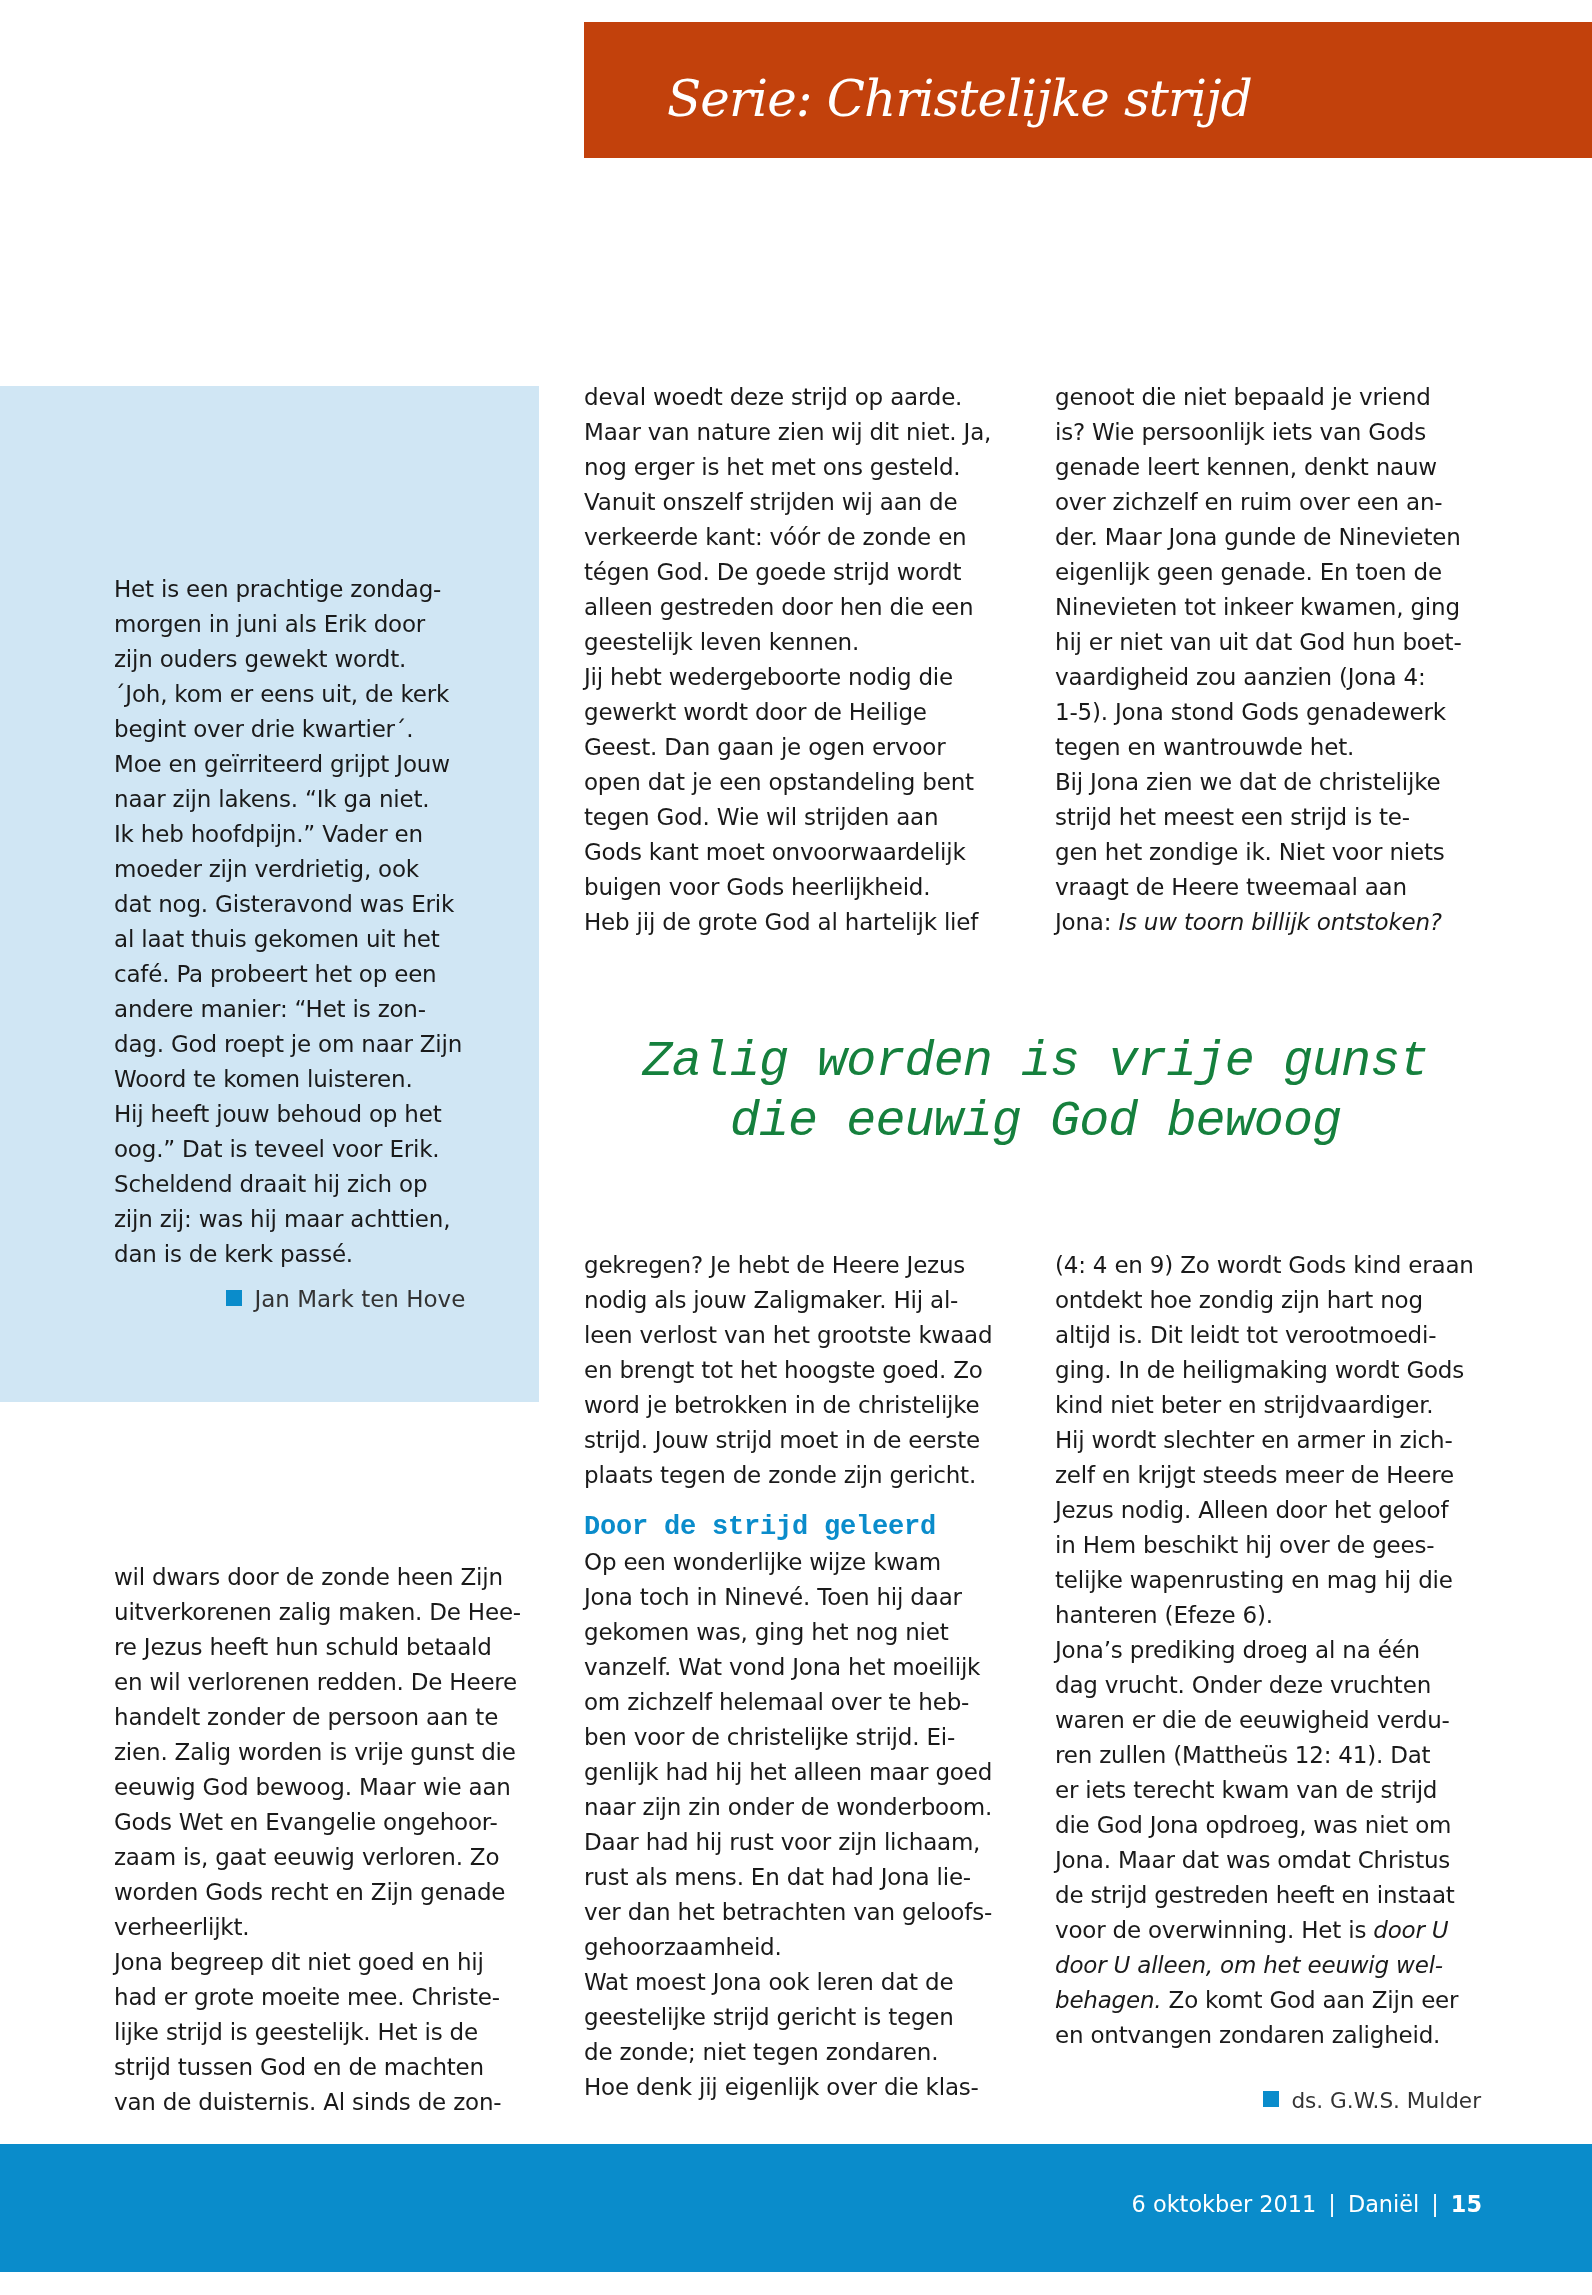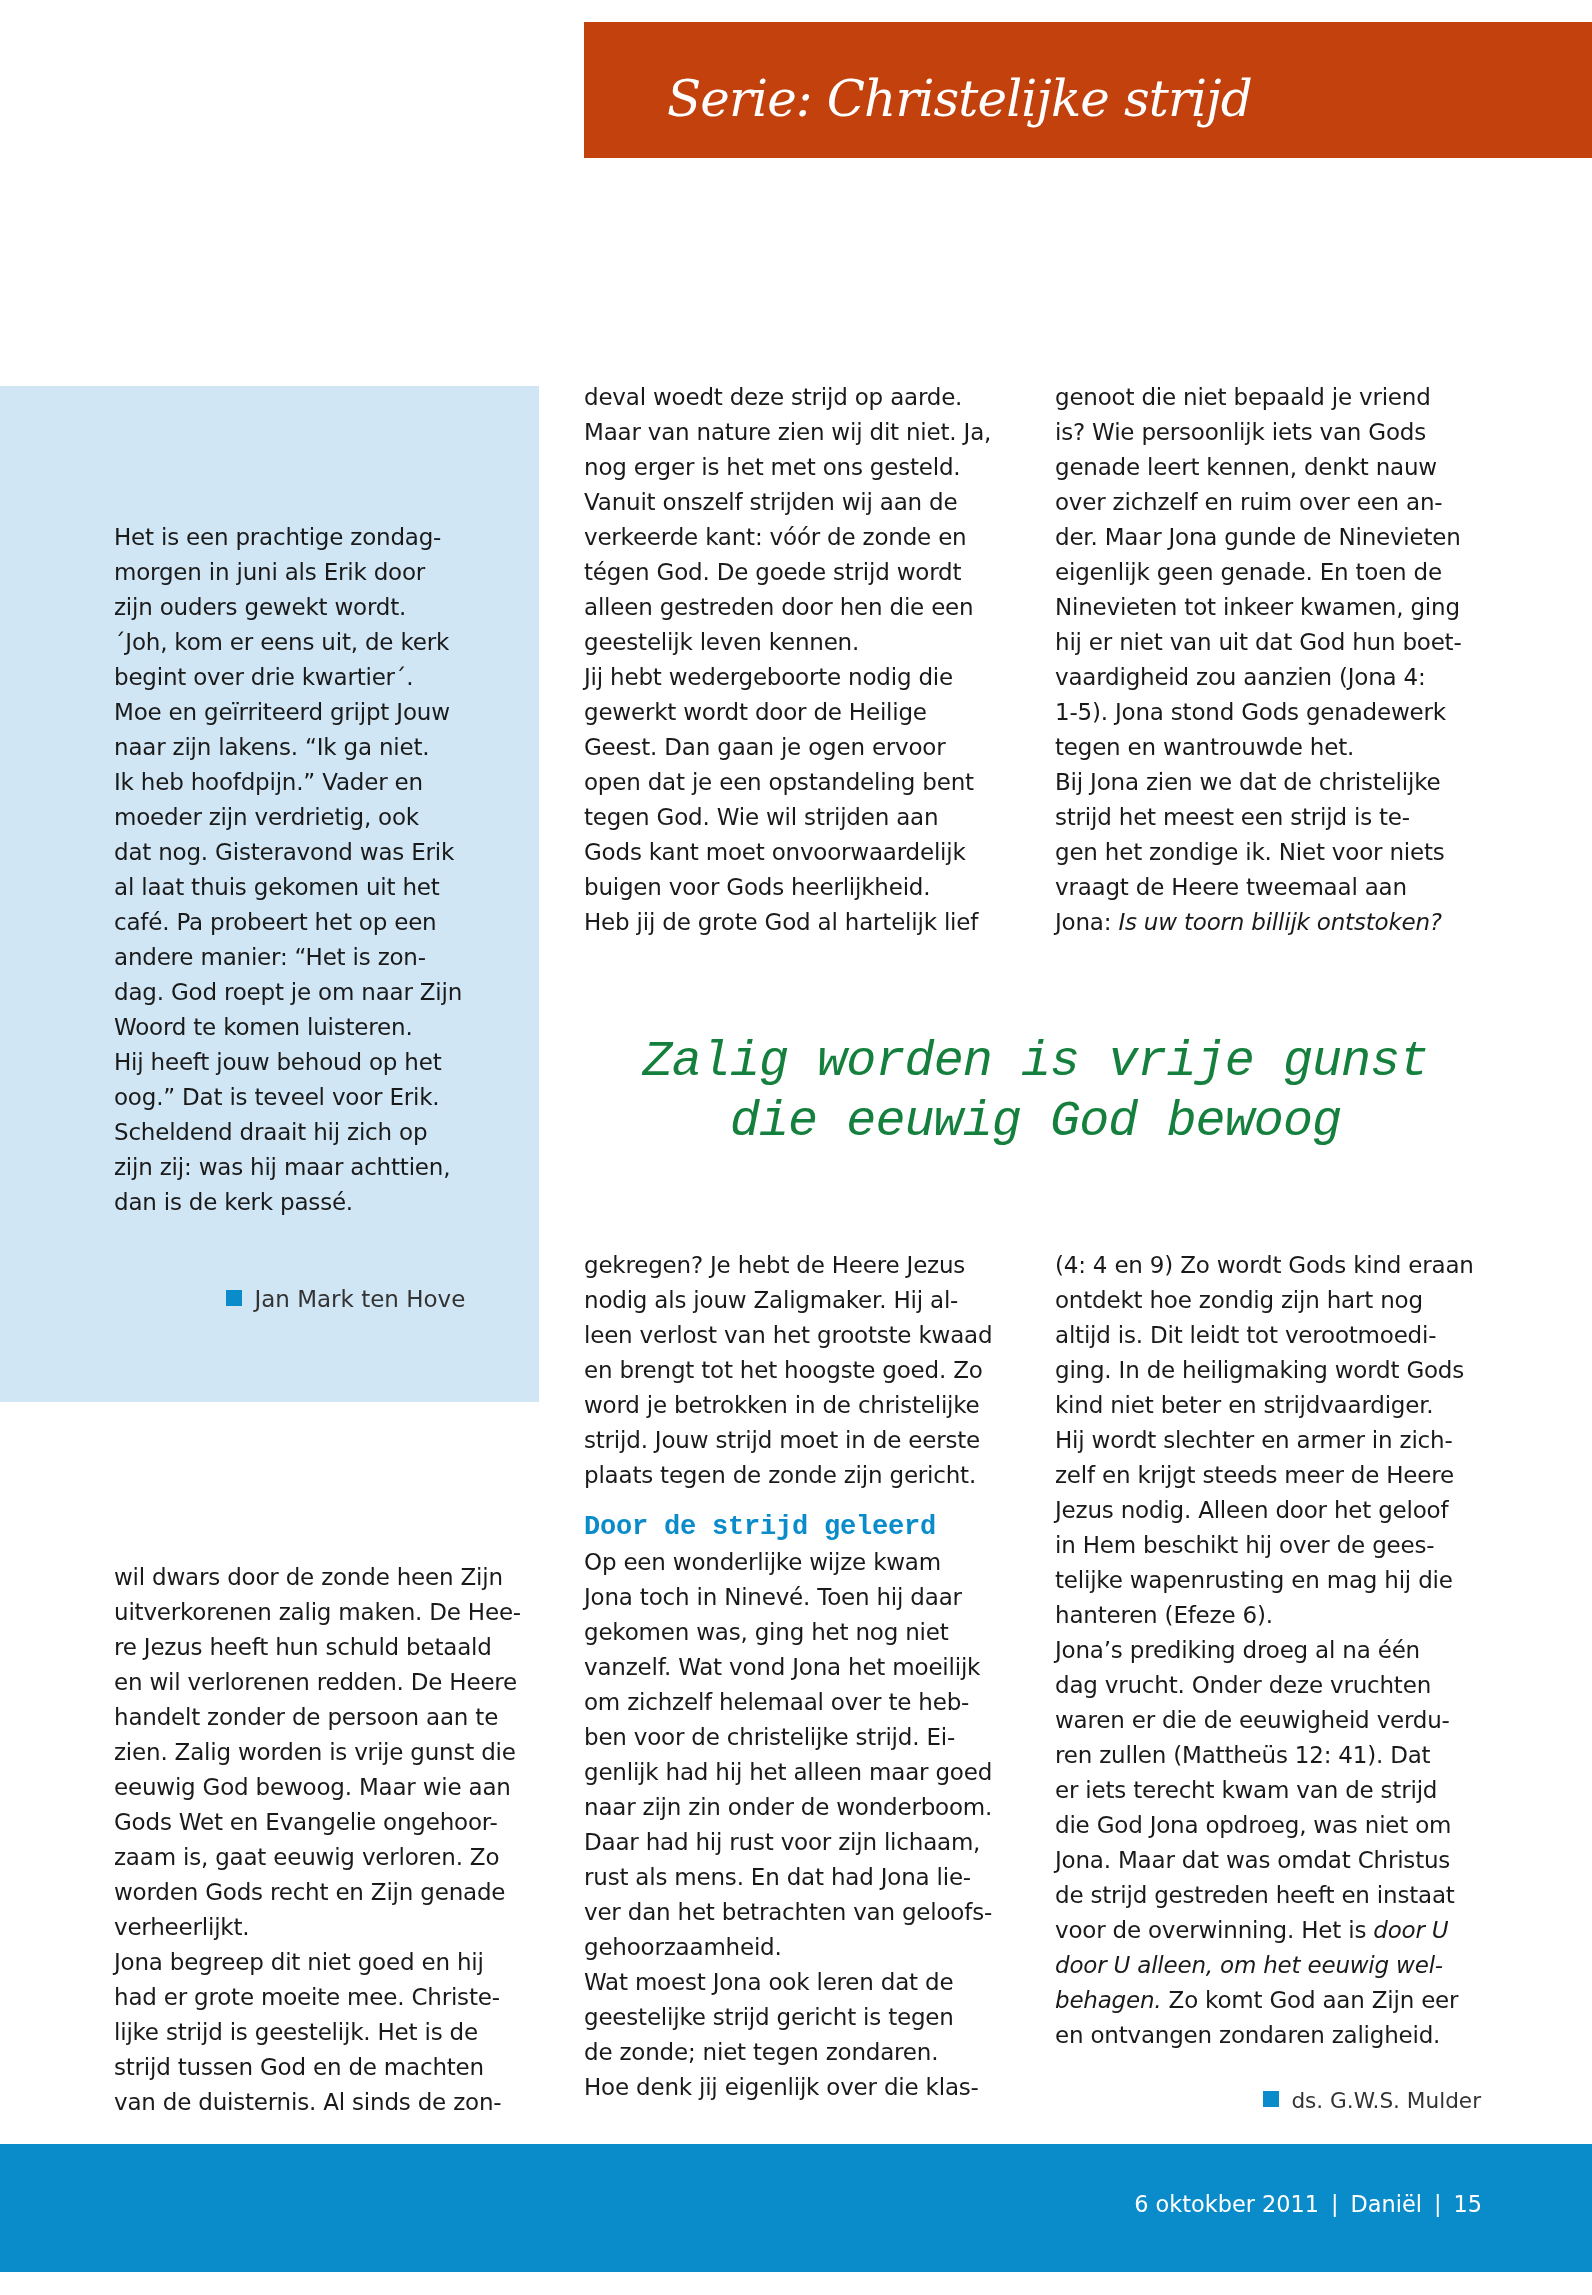--- a/index.html
+++ b/index.html
@@ -49,21 +49,21 @@
       font-size: 23px;
       line-height: 35px;
       letter-spacing: -0.2px;
       color: #1a1a1a;
     }
     .col p {
       margin: 0;
     }
     .intro-text {
       left: 114px;
-      top: 520px;
+      top: 572px;
       width: 414px;
     }
     .byline {
       position: absolute;
       font-size: 23px;
       line-height: 35px;
       color: #333333;
       white-space: nowrap;
     }
     .byline .square {
@@ -119,21 +119,21 @@
       top: 43px;
       font-size: 22.4px;
       line-height: 35px;
       color: #ffffff;
       white-space: nowrap;
     }
     .footer-info .sep {
       margin: 0 12px;
     }
     .footer-info .page-num {
-      font-weight: normal;
+      font-weight: bold;
     }
   </style>
 </head>
 <body>
 
 <div class="banner">
   <h1 class="banner-title">Serie: Christelijke strijd</h1>
 </div>
 
 <div class="intro-box"></div>

